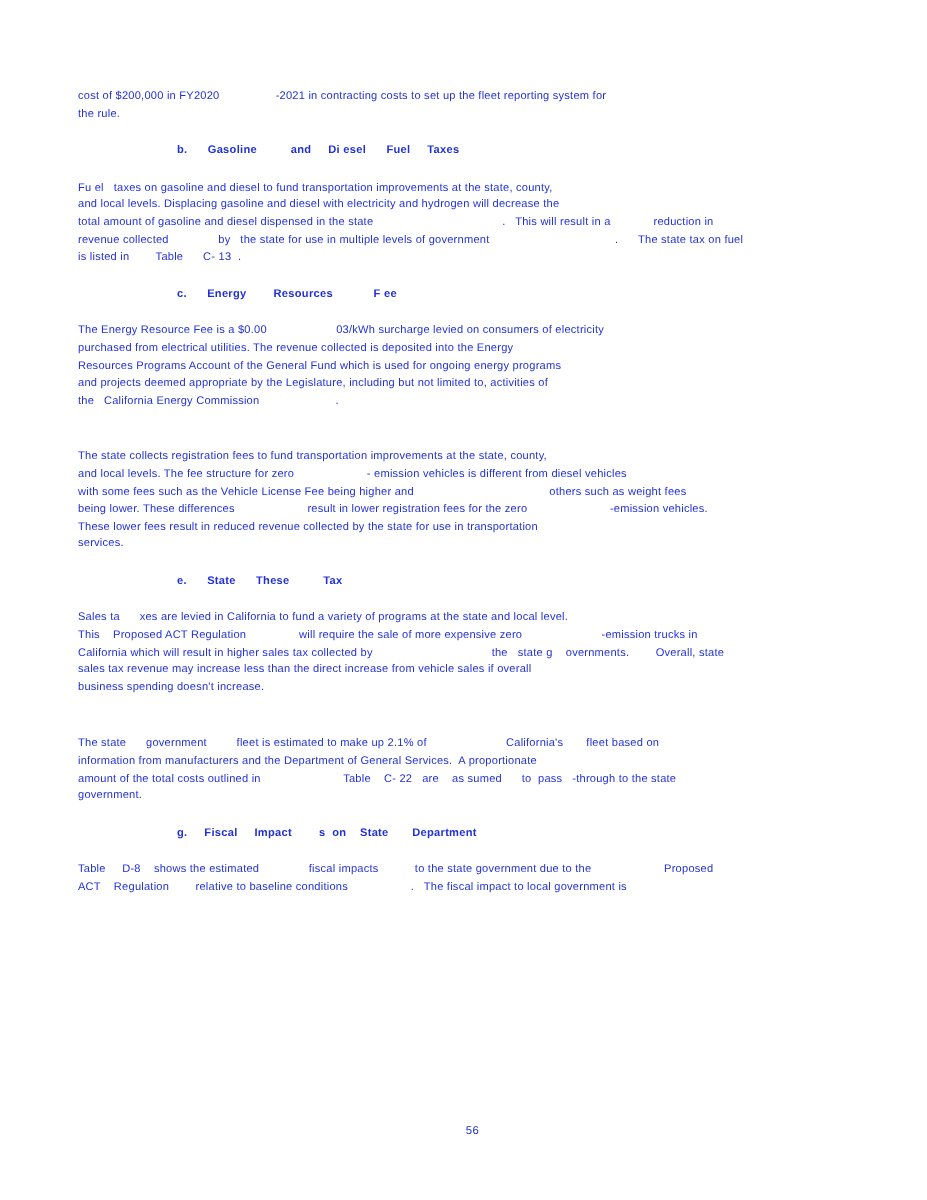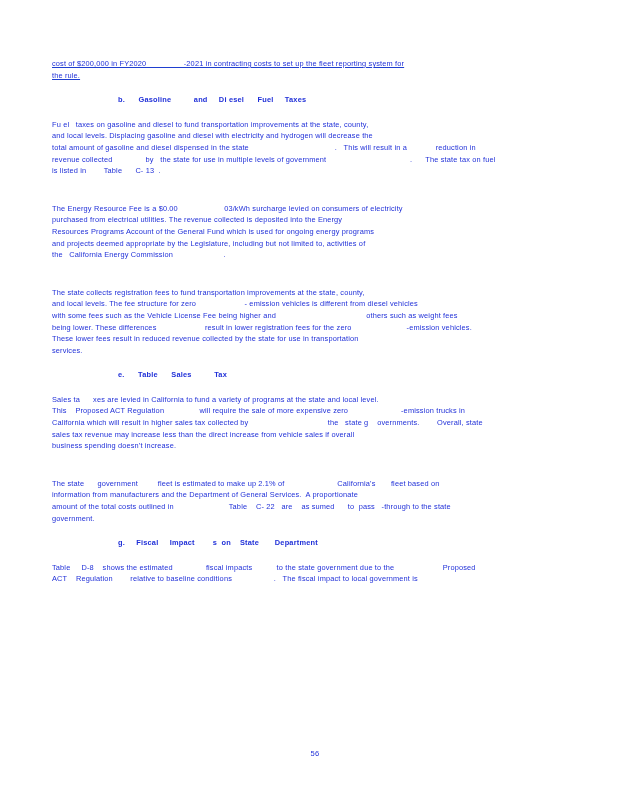--- a/index.html
+++ b/index.html
@@ -42,21 +42,20 @@
     white-space: pre;
   }
   .heading-gap-before {
     height: 13px;
   }
   .heading-gap-after {
     height: 13px;
   }
   .block {
     margin: 0;
-    text-decoration: underline;
   }
   .pagenum {
     position: absolute;
     left: 12px;
     right: 0;
     bottom: 42px;
     text-align: center;
     font-size: 7.6px;
     color: #2030d8;
     letter-spacing: 0.2px;
@@ -76,40 +75,41 @@
   <div class="heading">b.      Gasoline          and     Di esel      Fuel     Taxes</div>
   <div class="heading-gap-after"></div>
 
   <p class="para">Fu el   taxes on gasoline and diesel to fund transportation improvements at the state, county,
 and local levels. Displacing gasoline and diesel with electricity and hydrogen will decrease the
 total amount of gasoline and diesel dispensed in the state                                       .   This will result in a             reduction in
 revenue collected               by   the state for use in multiple levels of government                                      .      The state tax on fuel
 is listed in        Table      C- 13  .</p>
 
   <div class="heading-gap-before"></div>
+  <div class="heading">c.      Energy        Resources            F ee</div>
   <div class="heading-gap-after"></div>
 
   <p class="para">The Energy Resource Fee is a $0.00                     03/kWh surcharge levied on consumers of electricity
 purchased from electrical utilities. The revenue collected is deposited into the Energy
 Resources Programs Account of the General Fund which is used for ongoing energy programs
 and projects deemed appropriate by the Legislature, including but not limited to, activities of
 the   California Energy Commission                       .</p>
 
   <div class="heading-gap-before"></div>
   <div class="heading-gap-after"></div>
 
   <p class="para">The state collects registration fees to fund transportation improvements at the state, county,
 and local levels. The fee structure for zero                      - emission vehicles is different from diesel vehicles
 with some fees such as the Vehicle License Fee being higher and                                         others such as weight fees
 being lower. These differences                      result in lower registration fees for the zero                         -emission vehicles.
 These lower fees result in reduced revenue collected by the state for use in transportation
 services.</p>
 
   <div class="heading-gap-before"></div>
-  <div class="heading">e.      Table      Sales          Tax</div>
+  <div class="heading">e.      State      These          Tax</div>
   <div class="heading-gap-after"></div>
 
   <p class="para">Sales ta      xes are levied in California to fund a variety of programs at the state and local level.
 This    Proposed ACT Regulation                will require the sale of more expensive zero                        -emission trucks in
 California which will result in higher sales tax collected by                                    the   state g    overnments.        Overall, state
 sales tax revenue may increase less than the direct increase from vehicle sales if overall
 business spending doesn't increase.</p>
 
   <div class="heading-gap-before"></div>
   <div class="heading-gap-after"></div>

